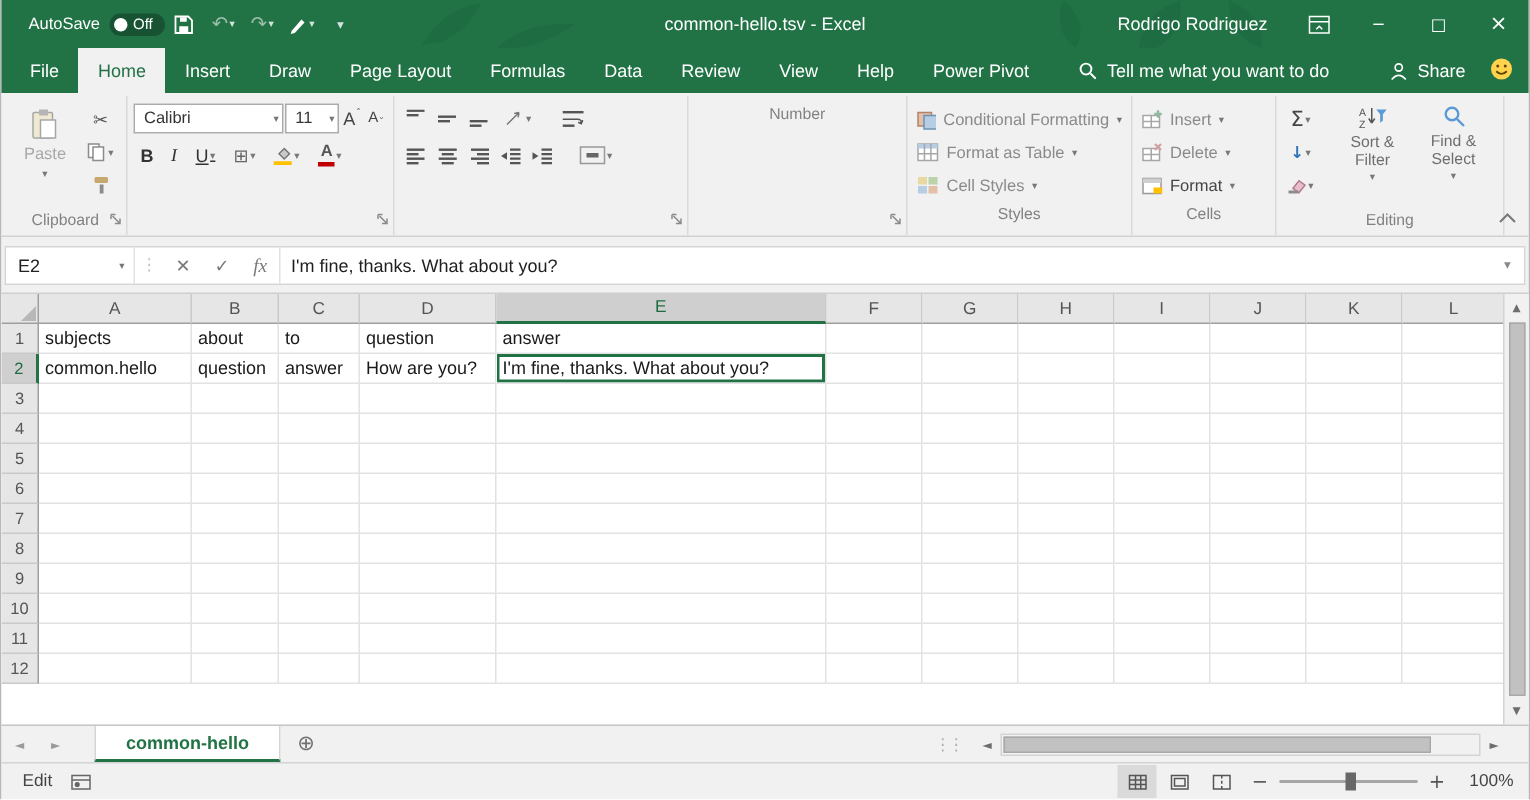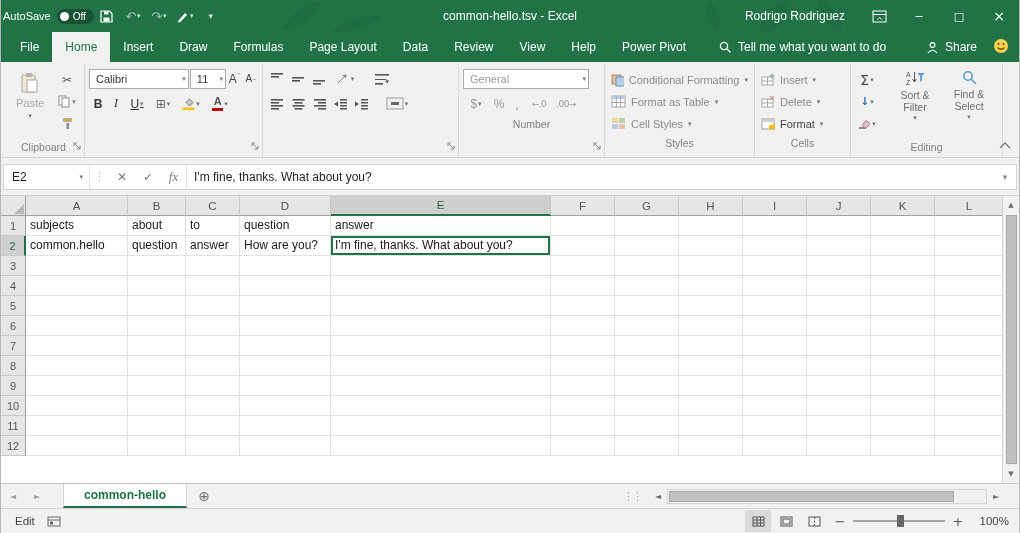--- a/index.html
+++ b/index.html
@@ -3,21 +3,21 @@
 <meta charset="utf-8">
 <style>
   * { margin:0; padding:0; box-sizing:border-box; }
   html,body { width:1020px; height:533px; overflow:hidden; }
   body { font-family:"Liberation Sans","DejaVu Sans",sans-serif; font-size:12px; color:#444; background:#fff; }
   .window { width:1020px; height:533px; display:flex; flex-direction:column; border-left:1px solid #b7b7b7; border-right:1px solid #b7b7b7; }
 
   
   .title-bar { height:32px; background:#217346; color:#fff; display:flex; align-items:center; position:relative; flex:none; }
   .leaves { position:absolute; top:0; pointer-events:none; opacity:.5; }
-  .autosave { display:flex; align-items:center; gap:6px; margin-left:2px; font-size:11px; z-index:2; }
+  .autosave { display:flex; align-items:center; gap:6px; margin-left:18px; font-size:11px; z-index:2; }
   .autosave-pill { display:flex; align-items:center; gap:4px; background:rgba(0,0,0,0.28); border-radius:9px; padding:2px 8px 2px 3px; font-size:10px; }
   .autosave-knob { width:9px; height:9px; border-radius:50%; background:#fff; display:inline-block; }
   .tbtn { background:none; border:none; color:#fff; width:26px; height:32px; display:flex; align-items:center; justify-content:center; gap:1px; font-size:13px; cursor:default; z-index:2; }
   .tbtn.dim { color:rgba(255,255,255,0.55); }
   .dd2 { font-size:7px; color:rgba(255,255,255,0.8); }
   .win-title { position:absolute; left:50%; transform:translateX(-50%); font-size:12px; white-space:nowrap; z-index:2;}
   .title-right { margin-left:auto; display:flex; align-items:center; height:32px; z-index:2; }
   .user-name { font-size:12px; margin-right:14px; }
   .winctl { width:40px; height:32px; display:flex; align-items:center; justify-content:center; font-size:11px; color:#fff; }
 
@@ -167,22 +167,22 @@
       <span class="winctl glyph">□</span>
       <span class="winctl glyph" style="font-size:14px">×</span>
     </div>
   </div>
 
   <div class="tab-row">
     <span class="rtab">File</span>
     <span class="rtab active">Home</span>
     <span class="rtab">Insert</span>
     <span class="rtab">Draw</span>
+    <span class="rtab">Page Layout</span>
     <span class="rtab">Formulas</span>
-    <span class="rtab">Page Layout</span>
     <span class="rtab">Data</span>
     <span class="rtab">Review</span>
     <span class="rtab">View</span>
     <span class="rtab">Help</span>
     <span class="rtab">Power Pivot</span>
     <span class="tellme">
       <svg width="12" height="12">
           <circle cx="5" cy="5" r="3.6" fill="none" stroke="#fff" stroke-width="1.3"></circle>
           <line x1="8" y1="8" x2="11.5" y2="11.5" stroke="#fff" stroke-width="1.3"></line>
         </svg>
@@ -391,39 +391,20 @@
               <span class="dd">▾</span>
             </button>
         </div>
       </div>
       <span class="launcher"><svg width="8" height="8">
             <path d="M1 1 H4 M1 1 V4 M2 2 L7 7 M7 3.6 V7 H3.6" stroke="#8a8a8a" fill="none"></path>
           </svg></span>
     </div>
 
     <div class="rgroup" style="width:146px">
-      <div style="display:flex; flex-direction:column; gap:2px; width:100%">
-        <div class="btnrow">
-          <div class="combo disabled" style="width:126px; color:#9a9a9a">
-              <span>General</span>
-              <span class="dd">▾</span>
-            </div>
-        </div>
-        <div class="btnrow">
-          <button class="sbtn" style="width:26px;color:#9a9a9a">$<span class="dd">▾</span></button>
-          <button class="sbtn" style="width:18px;color:#9a9a9a">%</button>
-          <button class="sbtn" style="width:16px;color:#9a9a9a;font-size:14px">,</button>
-          <button class="sbtn" style="width:26px">
-              <span class="decbtn glyph">←.0</span>
-            </button>
-          <button class="sbtn" style="width:26px">
-              <span class="decbtn glyph">.00→</span>
-            </button>
-        </div>
-      </div>
       <div class="glabel"><span>Number</span></div>
       <span class="launcher"><svg width="8" height="8">
             <path d="M1 1 H4 M1 1 V4 M2 2 L7 7 M7 3.6 V7 H3.6" stroke="#8a8a8a" fill="none"></path>
           </svg></span>
     </div>
 
     <div class="rgroup" style="width:150px">
       <div class="styles-col">
         <div class="stackbtn">
           <svg width="15" height="14">

